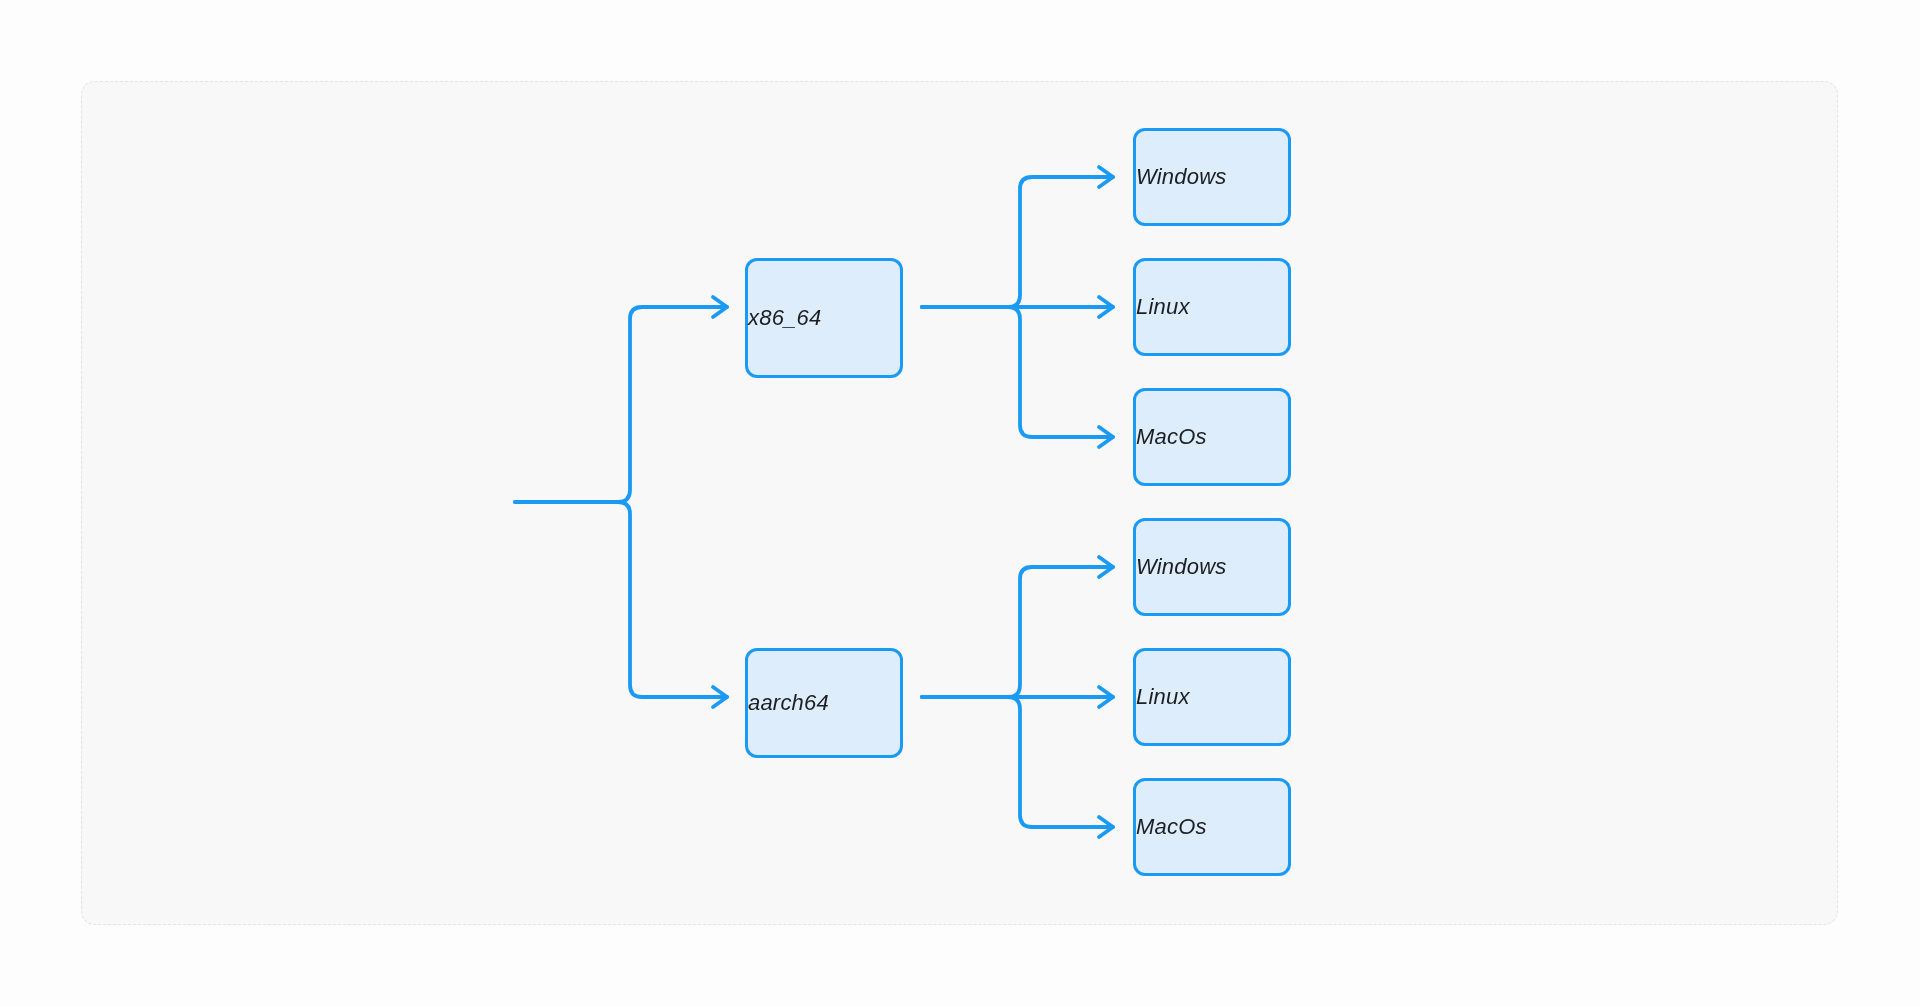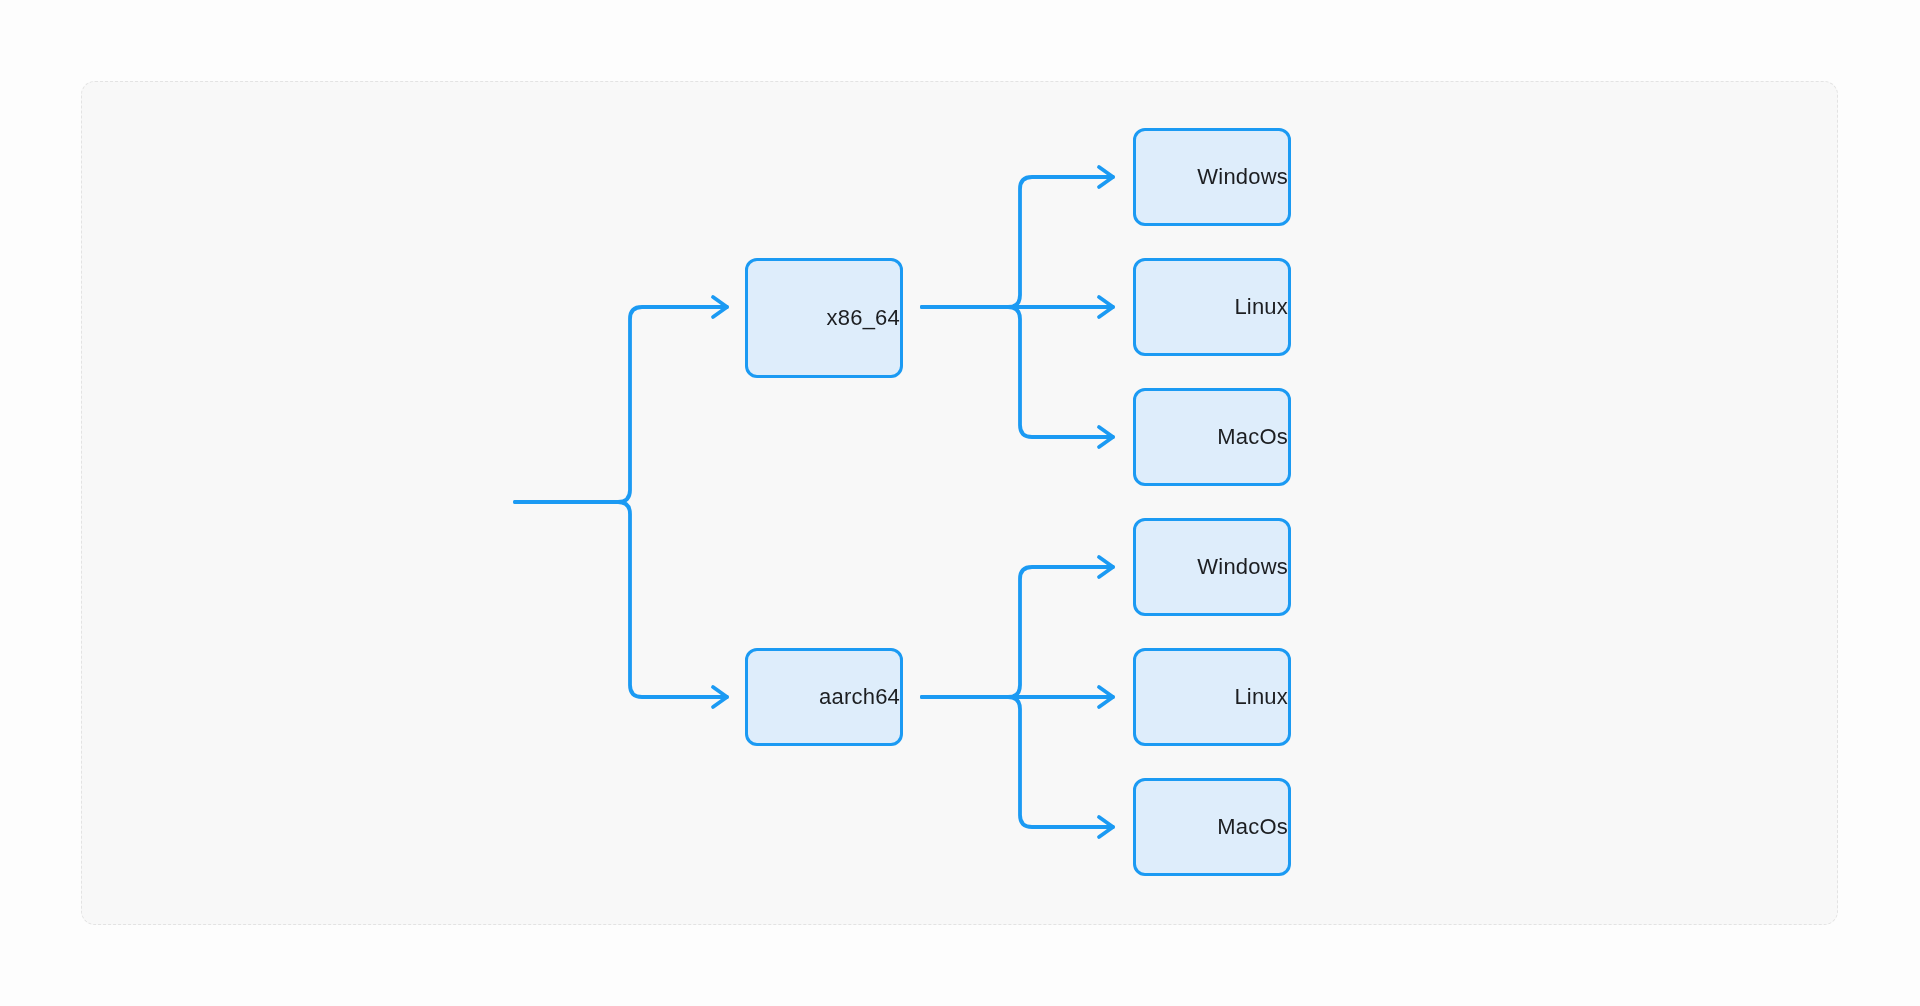--- a/index.html
+++ b/index.html
@@ -34,25 +34,26 @@
     stroke: var(--accent, #1b9af3);
     stroke-width: var(--stroke-width, 3.8px);
     stroke-linecap: round;
     stroke-linejoin: round;
   }
   .node {
     position: absolute;
     box-sizing: border-box;
     display: flex;
     align-items: center;
-    justify-content: flex-end;
+    justify-content: flex-start;
     background: var(--node-fill, #deedfb);
     border: 3.5px solid var(--node-border, #1b9af3);
     border-radius: 12px;
     cursor: default;
+    font-style: italic;
   }
   .node-label {
     font-size: var(--font-size, 22px);
     color: var(--node-text-color, #1c1e21);
     letter-spacing: 0.2px;
     white-space: nowrap;
   }
 </style>
 </head>
 <body>
@@ -74,21 +75,21 @@
       <path d="M 1099 557 L 1113 567 L 1099 577" class="edge"></path>
       <path d="M 922 697 L 1113 697" class="edge"></path>
       <path d="M 1099 687 L 1113 697 L 1099 707" class="edge"></path>
       <path d="M 922 697 H 1008 Q 1020 697 1020 709 V 815 Q 1020 827 1032 827 H 1113" class="edge"></path>
       <path d="M 1099 817 L 1113 827 L 1099 837" class="edge"></path>
     </svg>
   <div id="nodes-layer">
       <div class="node" style="left: 745px; top: 258px; width: 158px; height: 120px;">
         <span class="node-label">x86_64</span>
       </div>
-      <div class="node" style="left: 745px; top: 648px; width: 158px; height: 98px;">
+      <div class="node" style="left: 745px; top: 648px; width: 158px; height: 110px;">
         <span class="node-label">aarch64</span>
       </div>
       <div class="node" style="left: 1133px; top: 128px; width: 158px; height: 98px;">
         <span class="node-label">Windows</span>
       </div>
       <div class="node" style="left: 1133px; top: 258px; width: 158px; height: 98px;">
         <span class="node-label">Linux</span>
       </div>
       <div class="node" style="left: 1133px; top: 388px; width: 158px; height: 98px;">
         <span class="node-label">MacOs</span>

